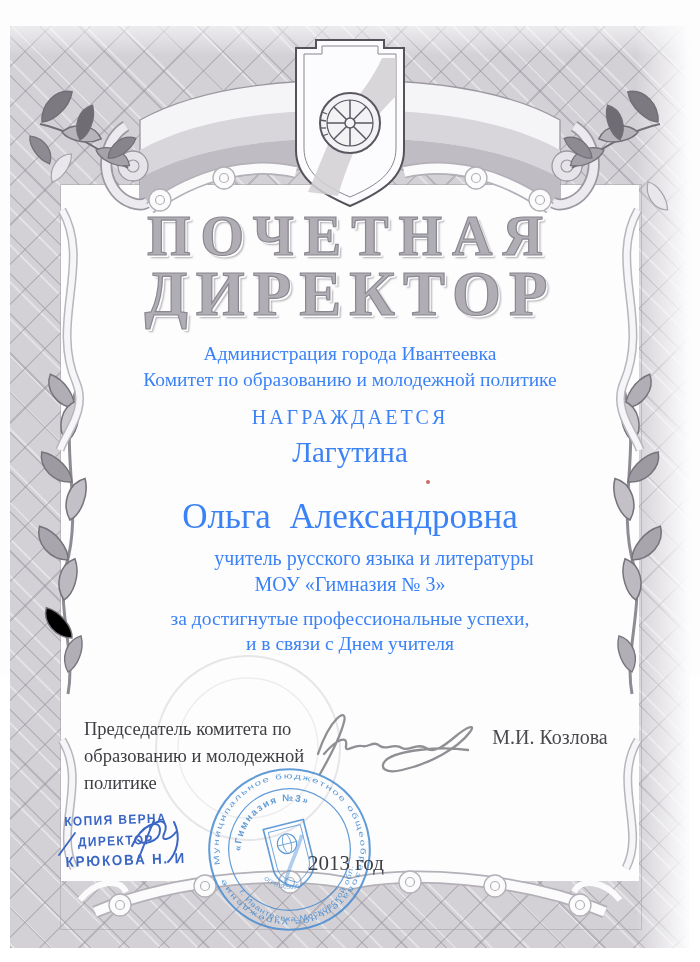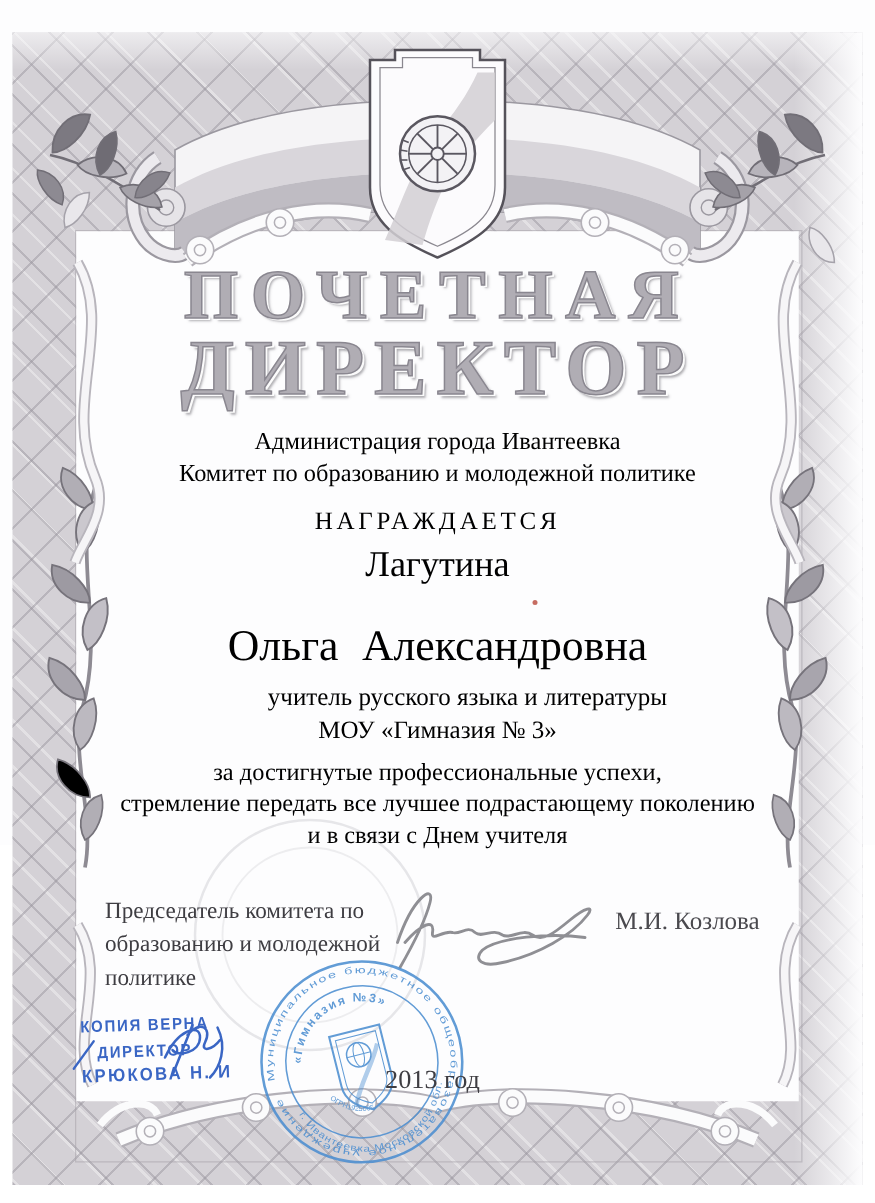--- a/index.html
+++ b/index.html
@@ -19,21 +19,21 @@
                linear-gradient(to bottom,rgba(253,253,254,.6) 0px,rgba(253,253,254,0) 30px);}
 
   
   .frame-line{position:absolute;left:60px;top:184px;width:580px;height:744px;
     border:1px solid rgba(165,162,170,.55);z-index:2;}
   .panel{position:absolute;left:61px;top:185px;width:578px;height:696px;
     background:#fdfdfe;z-index:3;}
 
   svg.decor{position:absolute;left:0;top:0;width:700px;height:962px;z-index:4;pointer-events:none;}
 
-  .txt{position:absolute;left:0;width:700px;text-align:center;color:#000000;z-index:5;}
+  .txt{position:absolute;left:0;width:700px;text-align:center;color:#3b82f6;z-index:5;}
 
   .title{font-weight:bold;color:#b0adb4;-webkit-text-stroke:1.2px #8a8790;
     text-shadow:2px 2px 0 rgba(255,255,255,.95), 3px 3px 2px rgba(96,93,102,.5), -1px -1px 0 rgba(255,255,255,.7);}
   .title1{top:204px;font-size:56px;letter-spacing:10px;}
   .title2{top:258px;font-size:63px;letter-spacing:8px;}
 
   .issuer{top:341px;font-size:19.5px;line-height:26px;}
   .awarded{top:406px;font-size:20px;letter-spacing:3px;}
   .name1{top:436px;font-size:29px;}
   .name2{top:497px;font-size:35px;word-spacing:10px;}
@@ -212,21 +212,20 @@
   </div>
 
   <div class="txt awarded">НАГРАЖДАЕТСЯ</div>
   <div class="txt name1">Лагутина</div>
   <div class="txt name2">Ольга Александровна</div>
   <div class="txt pos1">учитель русского языка и литературы</div>
   <div class="txt pos2">МОУ «Гимназия № 3»</div>
 
   <div class="txt reason">
     <div>за достигнутые профессиональные успехи,</div>
-    <div>стремление передать все лучшее подрастающему поколению</div>
     <div>и в связи с Днем учителя</div>
   </div>
 
   <div class="signer-title">
     <div>Председатель комитета по</div>
     <div>образованию и молодежной</div>
     <div>политике</div>
   </div>
 
   <svg class="sig-main" viewBox="0 0 200 110">

